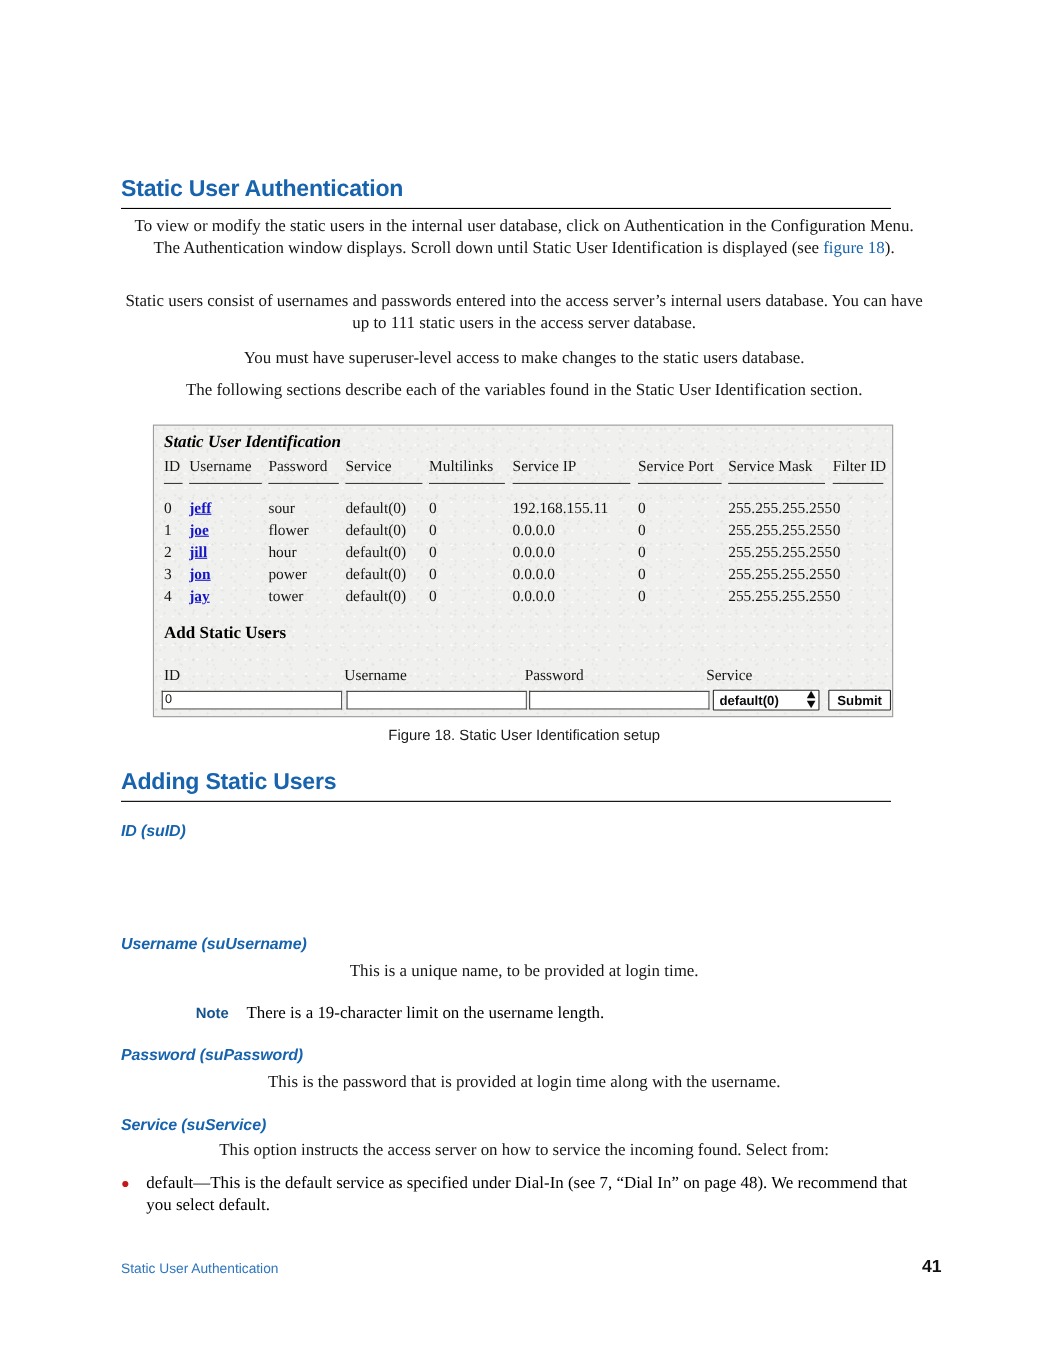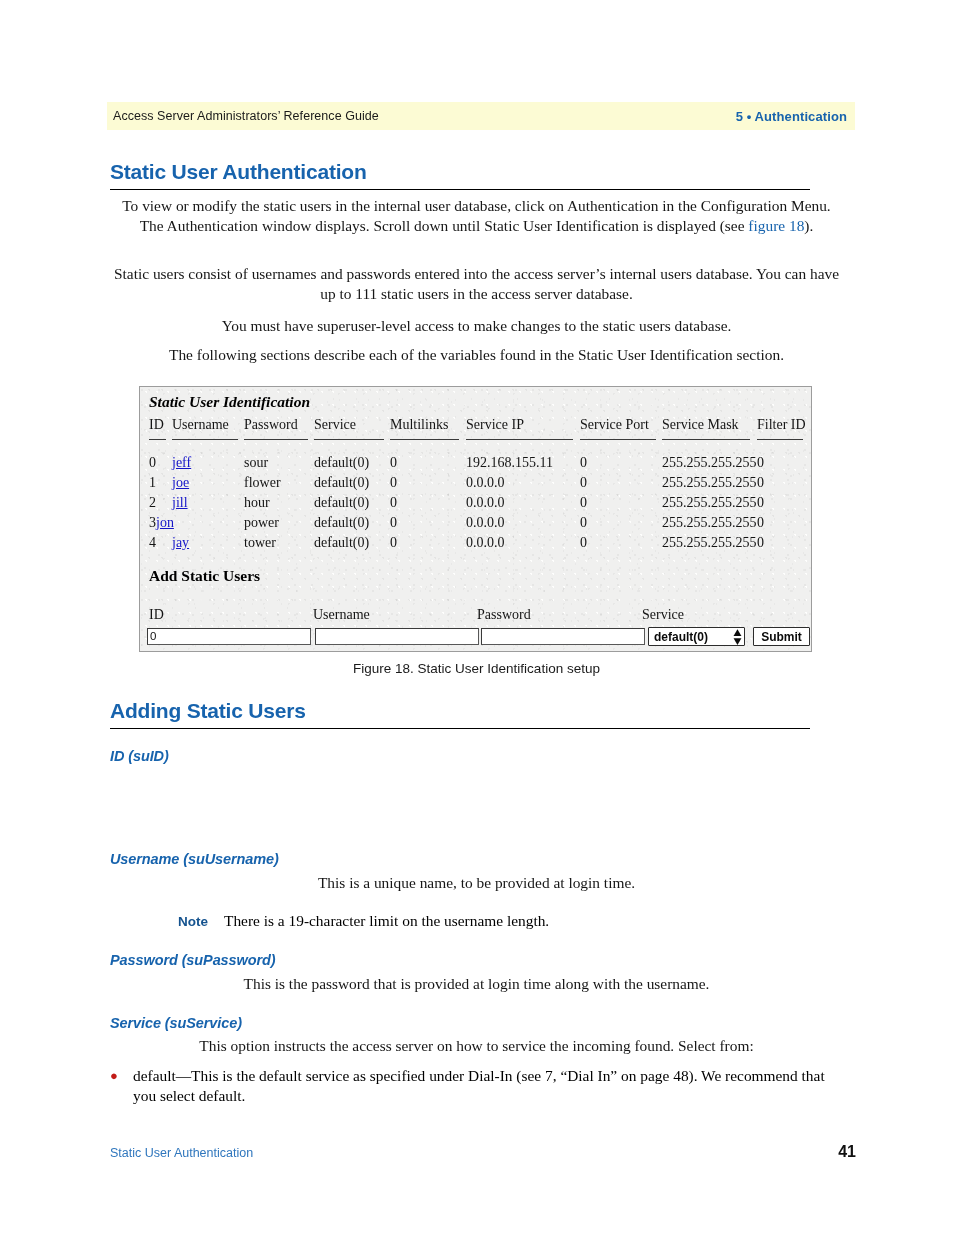--- a/index.html
+++ b/index.html
@@ -179,20 +179,21 @@
     position: absolute;
     height: 1px;
     background: #3a3a3a;
     top: 52px;
   }
 
   .fig-link {
     color: #1515c8;
     text-decoration: underline;
     cursor: pointer;
+    font-weight: bold;
   }
 
   .form-label {
     position: absolute;
     font-size: 14px;
     color: #141414;
     white-space: nowrap;
   }
   .form-input {
     position: absolute;
@@ -273,24 +274,20 @@
     font-size: 16px;
     font-weight: bold;
     color: #111111;
   }
 </style>
 </head>
 <body>
 
 <div class="page">
 
-  <div class="runhead">
-    <span class="runhead-left">Access Server Administrators’ Reference Guide</span>
-    <span class="runhead-right">5 • Authentication</span>
-  </div>
 
   <div class="h1" style="top:160px;">Static User Authentication</div>
   <div class="rule" style="top:189px;"></div>
 
   <div class="para" style="top:196px;"><span>To view or modify the static users in the internal user database, click on Authentication in the Configuration Menu. The Authentication window displays. Scroll down until Static User Identification is displayed (see </span><span class="xref">figure 18</span><span>).</span></div>
 
   <div class="para" style="top:264px;">Static users consist of usernames and passwords entered into the access server’s internal users database. You can have up to 111 static users in the access server database.</div>
 
   <div class="para" style="top:316px;">You must have superuser-level access to make changes to the static users database.</div>
 
@@ -344,21 +341,21 @@
     <div class="fig-col fig-link" style="left:32px; top:108px;">jill</div>
     <div class="fig-col" style="left:104px;top:108px;">hour</div>
     <div class="fig-col" style="left:174px;top:108px;">default(0)</div>
     <div class="fig-col" style="left:250px;top:108px;">0</div>
     <div class="fig-col" style="left:326px;top:108px;">0.0.0.0</div>
     <div class="fig-col" style="left:440px;top:108px;">0</div>
     <div class="fig-col" style="left:522px;top:108px;">255.255.255.255</div>
     <div class="fig-col" style="left:617px;top:108px;">0</div>
 
     <div class="fig-col" style="left:9px;  top:128px;">3</div>
-    <div class="fig-col fig-link" style="left:16px; top:128px;">jon</div>
+    <div class="fig-col fig-link" style="left:32px; top:128px;">jon</div>
     <div class="fig-col" style="left:104px;top:128px;">power</div>
     <div class="fig-col" style="left:174px;top:128px;">default(0)</div>
     <div class="fig-col" style="left:250px;top:128px;">0</div>
     <div class="fig-col" style="left:326px;top:128px;">0.0.0.0</div>
     <div class="fig-col" style="left:440px;top:128px;">0</div>
     <div class="fig-col" style="left:522px;top:128px;">255.255.255.255</div>
     <div class="fig-col" style="left:617px;top:128px;">0</div>
 
     <div class="fig-col" style="left:9px;  top:148px;">4</div>
     <div class="fig-col fig-link" style="left:32px; top:148px;">jay</div>

